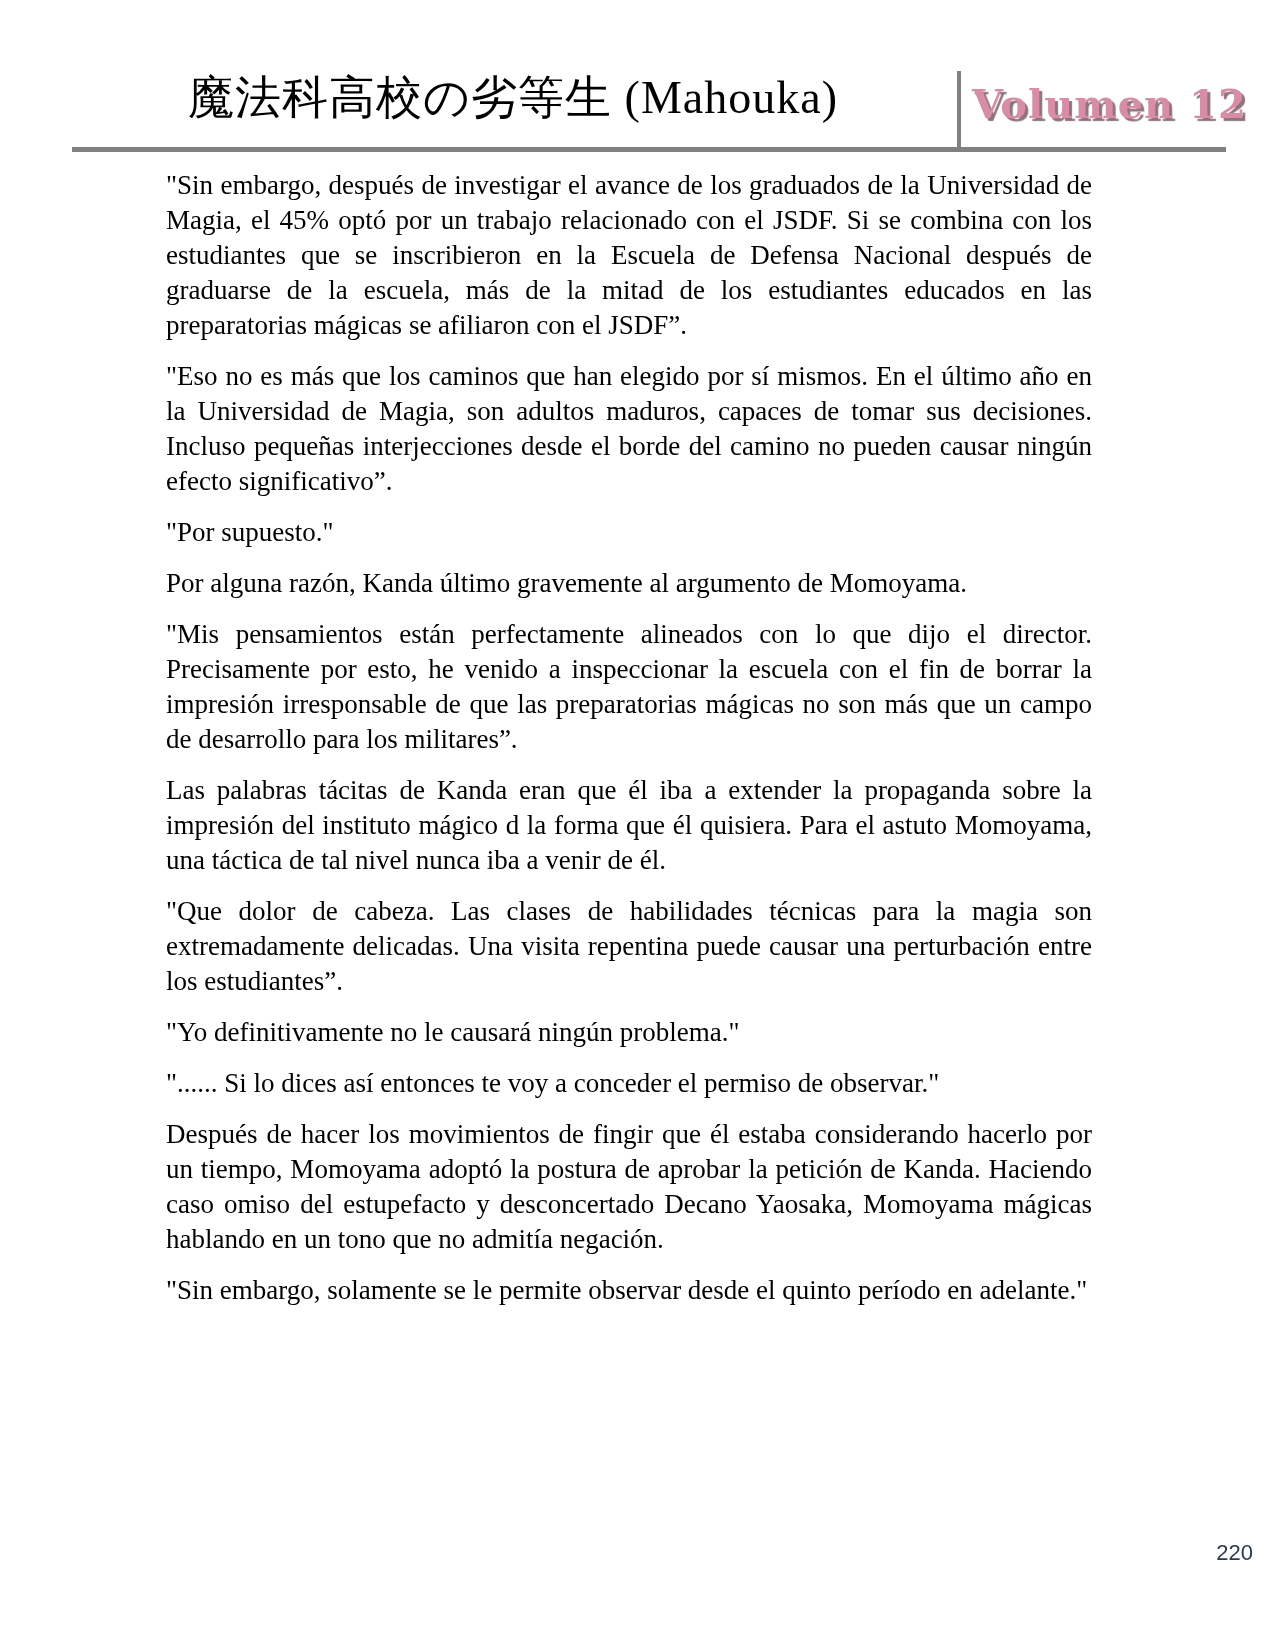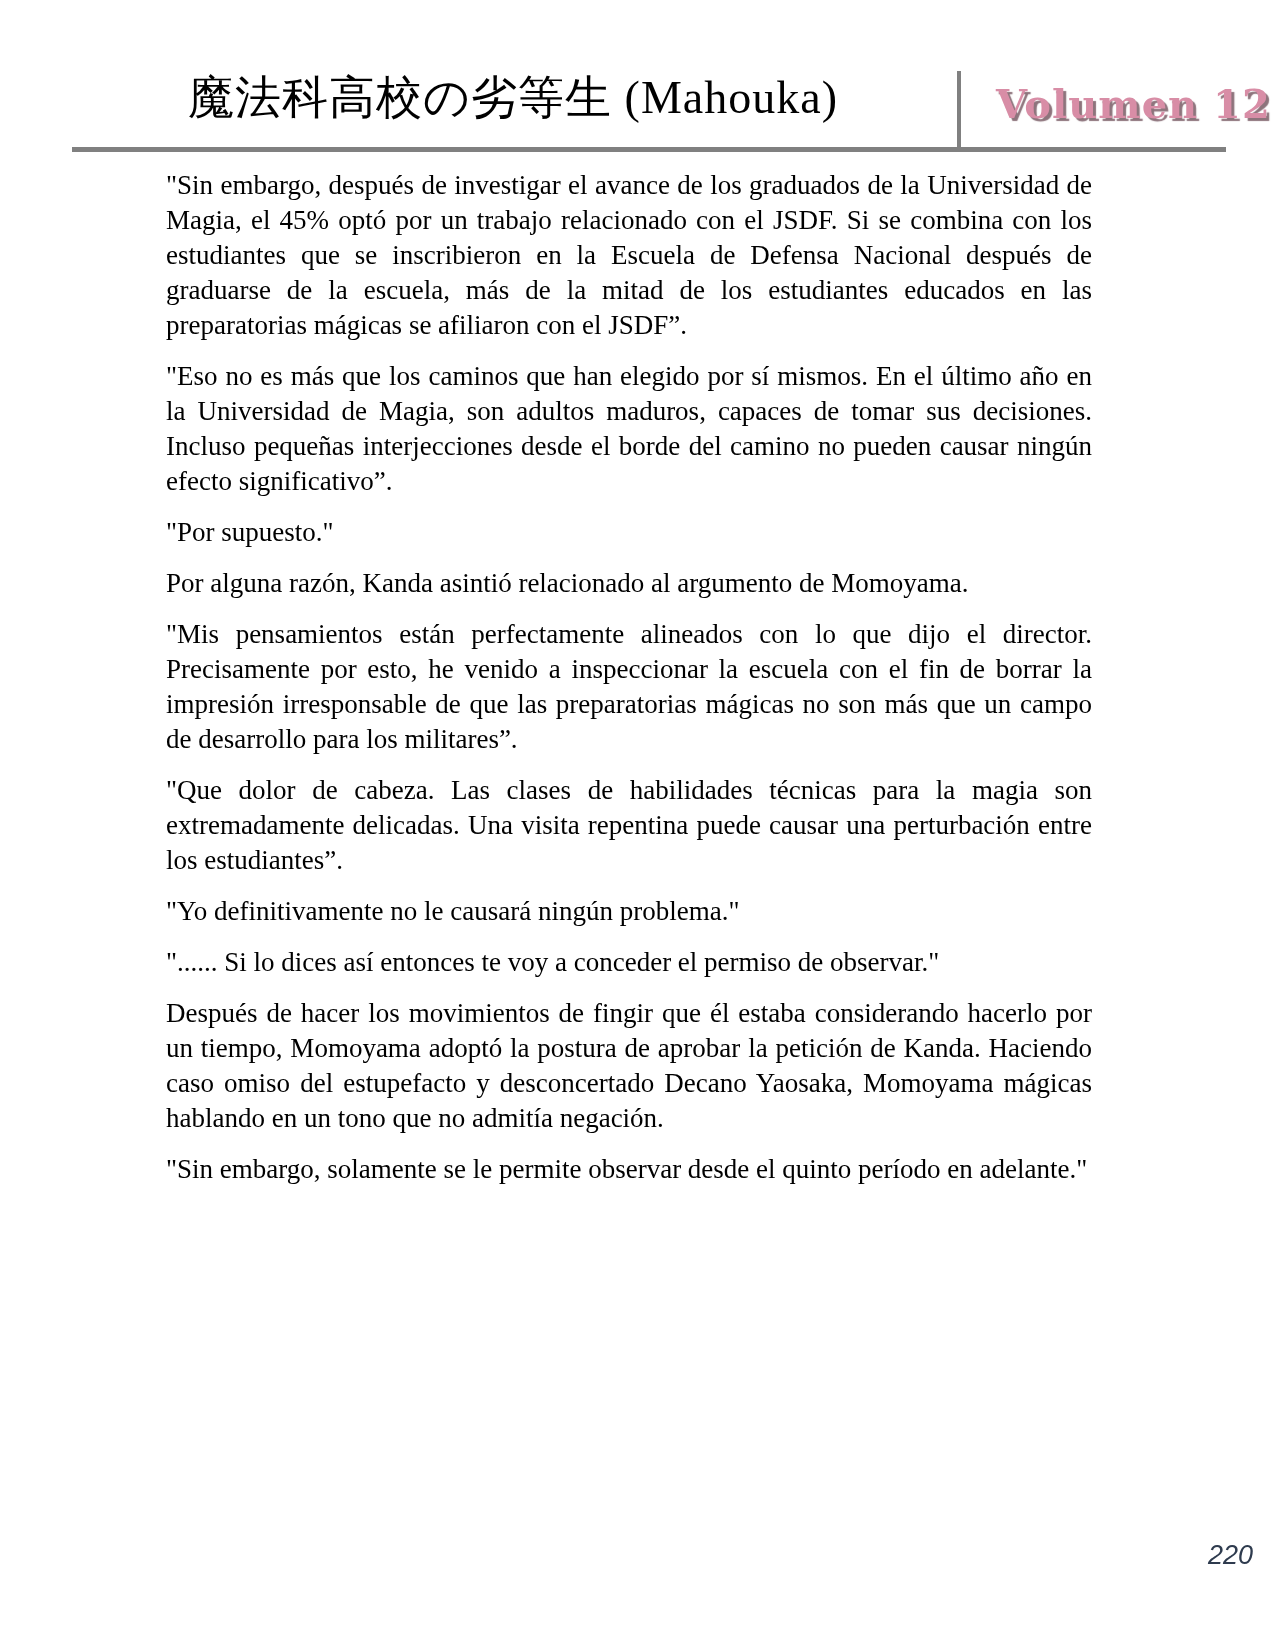--- a/index.html
+++ b/index.html
@@ -37,21 +37,20 @@
   .volume-label{
     position:absolute;
     left:972px;top:82px;
     font-family:"DejaVu Serif","Liberation Serif",serif;
     font-weight:bold;
     font-size:40px;line-height:1.1;
     letter-spacing:1px;
     color:var(--volume-pink);
     text-shadow:3px 3px 1px var(--volume-shadow);
     white-space:nowrap;
-    margin-left:24px;
   }
   .header-rule{
     position:absolute;
     left:72px;top:147px;
     width:1154px;height:5px;
     background:var(--rule-gray);
   }
   .page-body{
     position:absolute;
     left:166px;top:168px;
@@ -63,43 +62,43 @@
     color:var(--text-black);
   }
   .page-body p{
     margin:0 0 16px 0;
     text-align:justify;
   }
   .page-number{
     position:absolute;
     top:1540px;right:66px;
     font-family:"Liberation Sans",sans-serif;
-    font-size:27px;
+    font-size:22px;
     color:var(--page-number-navy);
-    font-style:italic;
   }
 </style>
 </head>
 <body>
 
 <div class="page">
 
   <header>
     <div class="book-title">魔法科高校の劣等生 (Mahouka)</div>
     <div class="header-vbar"></div>
     <div class="volume-label">Volumen 12</div>
     <div class="header-rule"></div>
   </header>
 
   <main class="page-body">
       <p>"Sin embargo, después de investigar el avance de los graduados de la Universidad de Magia, el 45% optó por un trabajo relacionado con el JSDF. Si se combina con los estudiantes que se inscribieron en la Escuela de Defensa Nacional después de graduarse de la escuela, más de la mitad de los estudiantes educados en las preparatorias mágicas se afiliaron con el JSDF”.</p>
       <p>"Eso no es más que los caminos que han elegido por sí mismos. En el último año en la Universidad de Magia, son adultos maduros, capaces de tomar sus decisiones. Incluso pequeñas interjecciones desde el borde del camino no pueden causar ningún efecto significativo”.</p>
       <p>"Por supuesto."</p>
-      <p>Por alguna razón, Kanda asintió relacionado al argumento de Momoyama.</p>
+      <p>Por alguna razón, Kanda último gravemente al argumento de Momoyama.</p>
       <p>"Mis pensamientos están perfectamente alineados con lo que dijo el director. Precisamente por esto, he venido a inspeccionar la escuela con el fin de borrar la impresión irresponsable de que las preparatorias mágicas no son más que un campo de desarrollo para los militares”.</p>
+      <p>Las palabras tácitas de Kanda eran que él iba a extender la propaganda sobre la impresión del instituto mágico d la forma que él quisiera. Para el astuto Momoyama, una táctica de tal nivel nunca iba a venir de él.</p>
       <p>"Que dolor de cabeza. Las clases de habilidades técnicas para la magia son extremadamente delicadas. Una visita repentina puede causar una perturbación entre los estudiantes”.</p>
       <p>"Yo definitivamente no le causará ningún problema."</p>
       <p>"...... Si lo dices así entonces te voy a conceder el permiso de observar."</p>
       <p>Después de hacer los movimientos de fingir que él estaba considerando hacerlo por un tiempo, Momoyama adoptó la postura de aprobar la petición de Kanda. Haciendo caso omiso del estupefacto y desconcertado Decano Yaosaka, Momoyama mágicas hablando en un tono que no admitía negación.</p>
       <p>"Sin embargo, solamente se le permite observar desde el quinto período en adelante."</p>
     </main>
 
   <div class="page-number">220</div>
 
 </div>

